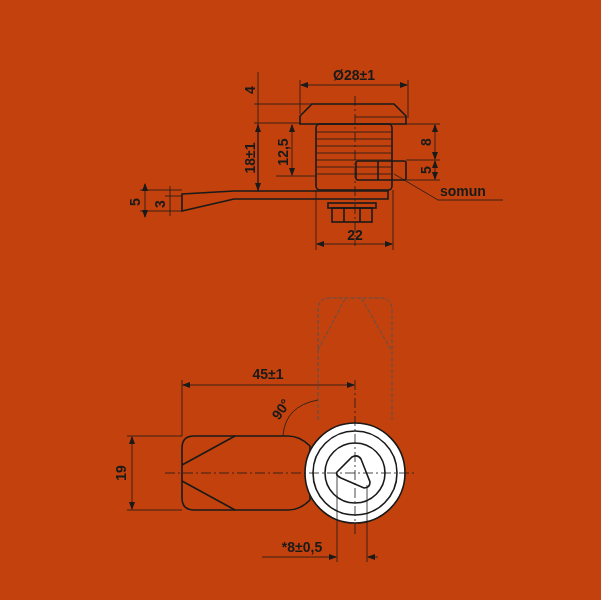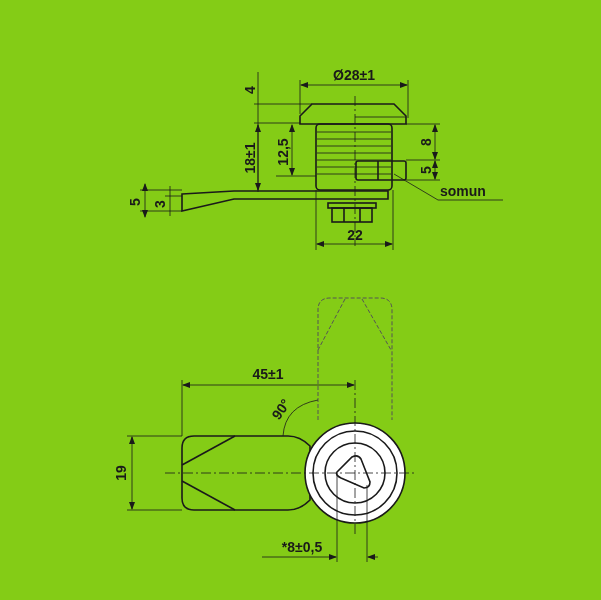--- a/index.html
+++ b/index.html
@@ -1,16 +1,16 @@
 <!DOCTYPE html>
 <html><head>
 <meta charset="utf-8">
 <style>
   html, body { margin:0; padding:0; background:#ffffff; }
-  #canvas { position:relative; width:601px; height:600px; overflow:hidden; background:#84cc16; }
+  #canvas { position:relative; width:601px; height:600px; overflow:hidden; background:#c2410c; }
   svg { position:absolute; left:0; top:0; }
   .lbl { font-family:"Liberation Sans", sans-serif; font-weight:bold; font-size:14px; fill:#1a1a1a; }
   .ln { stroke:#1a1a1a; fill:none; stroke-width:1.6; }
   .thin { stroke:#1a1a1a; fill:none; stroke-width:0.8; }
   .dash { stroke:#1a1a1a; fill:none; stroke-width:0.8; stroke-dasharray:10 3 2 3; }
   .ghost { stroke:#555; fill:none; stroke-width:1; stroke-dasharray:4 2; }
   .arr { fill:#1a1a1a; }
 </style>
 </head>
 <body>

